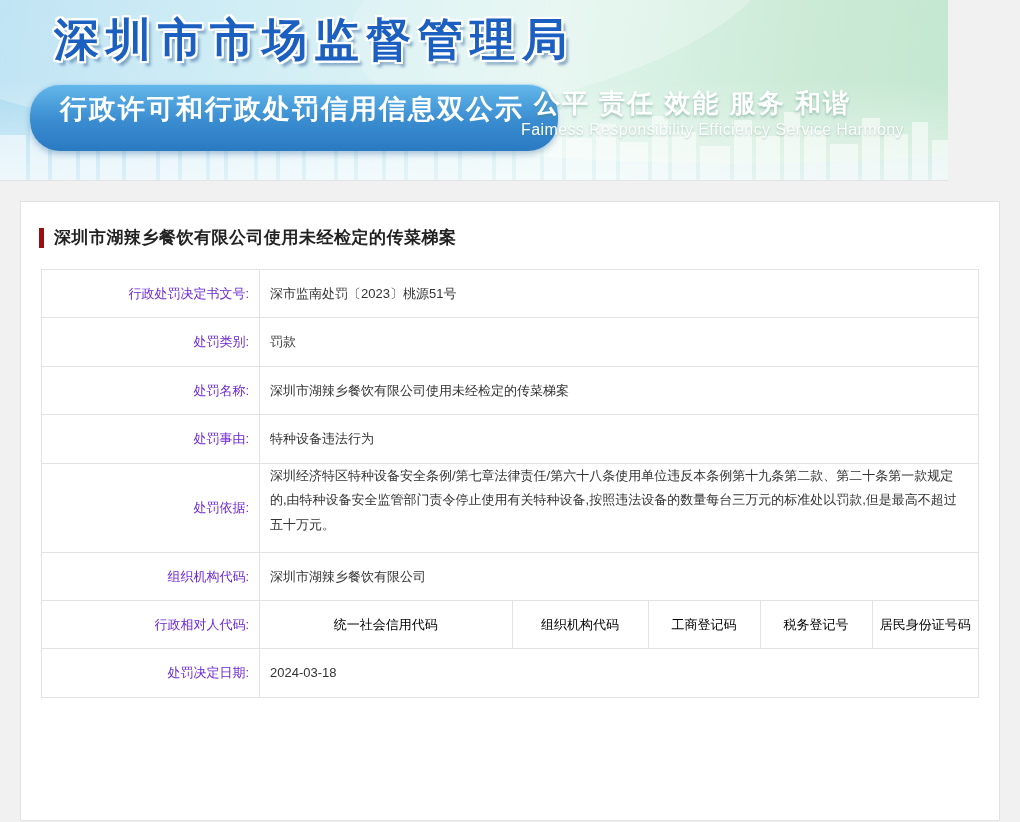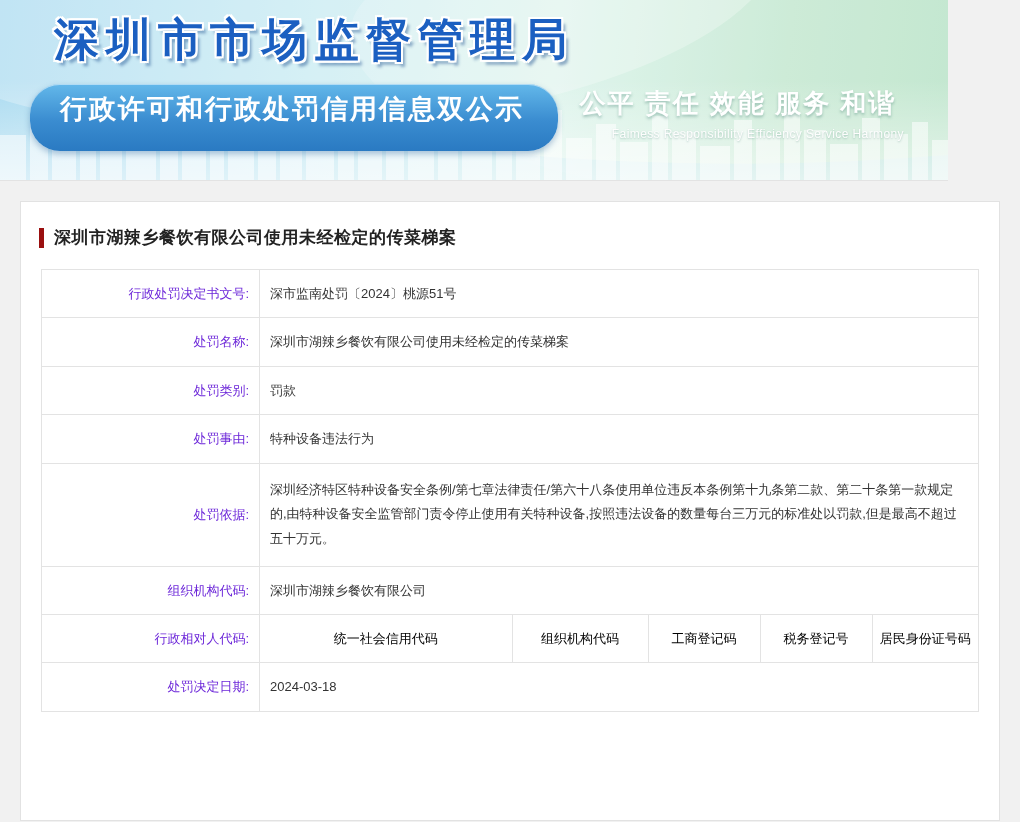--- a/index.html
+++ b/index.html
@@ -49,38 +49,38 @@
     box-shadow:0 3px 6px rgba(30,90,150,.35), inset 0 1px 0 rgba(255,255,255,.5);
     font-size:27px; font-weight:bold; color:#fff; letter-spacing:2px;
     white-space:nowrap;
   }
   .slogan { position:absolute; z-index:3; right:44px; top:86px; text-align:center; }
   .slogan-cn {
     font-size:26px; font-weight:bold; color:#fff; letter-spacing:2px;
     text-shadow:0 2px 3px rgba(60,120,110,.4); white-space:nowrap;
   }
   .slogan-en {
-    margin-top:6px; font-size:12px; color:#fdfdfd; letter-spacing:.4px;
+    margin-top:0; font-size:16px; color:#fdfdfd; letter-spacing:.4px;
     text-shadow:0 1px 2px rgba(60,120,110,.35); white-space:nowrap;padding-left:40px;
   }
 
   
   .content {
     margin:20px 20px 0 20px; background:#fff;
     border:1px solid #e2e2e2; min-height:620px;
   }
   .title-row { display:flex; align-items:center; padding:24px 18px 20px 18px; }
   .red-bar { width:5px; height:20px; background:#9a0f0f; margin-right:10px; flex:0 0 auto; }
   .page-title { font-size:17px; font-weight:bold; color:#222; letter-spacing:.5px; }
 
   table.record { width:calc(100% - 40px); margin:0 20px 26px 20px; border-collapse:collapse; font-size:13px; }
   table.record > tbody > tr > td { border:1px solid #e3e3e3; padding:12px 10px; line-height:1.8; vertical-align:middle; }
   td.label { width:218px; text-align:right; padding-right:14px; color:#6d28d9; white-space:nowrap; }
   td.value { text-align:left; padding-left:14px; color:#333; }
-  td.value.long { line-height:1.9; padding-top:14px; padding-bottom:14px; }
+  td.value.long { line-height:1.9; padding-top:0; padding-bottom:14px; }
 
   td.code-cell { padding:0 !important; }
   table.inner { width:100%; border-collapse:collapse; table-layout:fixed; }
   table.inner td { border:1px solid #e3e3e3; text-align:center; padding:12px 6px; font-size:13px; color:#000000; }
   table.inner td:first-child { border-left:none; }
   table.inner td:last-child { border-right:none; }
   table.inner tr:first-child td { border-top:none; }
   table.inner tr:last-child td { border-bottom:none; }
   table.inner tr.codes td { padding:15px 6px; }
 </style>
@@ -151,29 +151,29 @@
 
   <div class="title-row">
     <div class="red-bar"></div>
     <div class="page-title">深圳市湖辣乡餐饮有限公司使用未经检定的传菜梯案</div>
   </div>
 
   <table class="record">
     <tbody>
       <tr>
         <td class="label">行政处罚决定书文号:</td>
-        <td class="value">深市监南处罚〔2024〕桃源51号</td>
+        <td class="value">深市监南处罚〔2023〕桃源51号</td>
+      </tr>
+      <tr>
+        <td class="label">处罚类别:</td>
+        <td class="value">罚款</td>
       </tr>
       <tr>
         <td class="label">处罚名称:</td>
         <td class="value">深圳市湖辣乡餐饮有限公司使用未经检定的传菜梯案</td>
-      </tr>
-      <tr>
-        <td class="label">处罚类别:</td>
-        <td class="value">罚款</td>
       </tr>
       <tr>
         <td class="label">处罚事由:</td>
         <td class="value">特种设备违法行为</td>
       </tr>
       <tr>
         <td class="label">处罚依据:</td>
         <td class="value long">深圳经济特区特种设备安全条例/第七章法律责任/第六十八条使用单位违反本条例第十九条第二款、第二十条第一款规定的,由特种设备安全监管部门责令停止使用有关特种设备,按照违法设备的数量每台三万元的标准处以罚款,但是最高不超过五十万元。</td>
       </tr>
       <tr>

